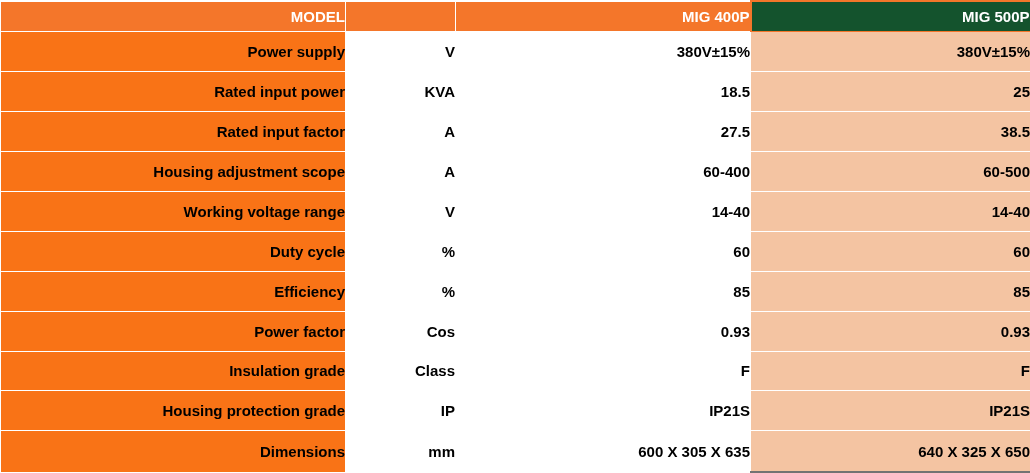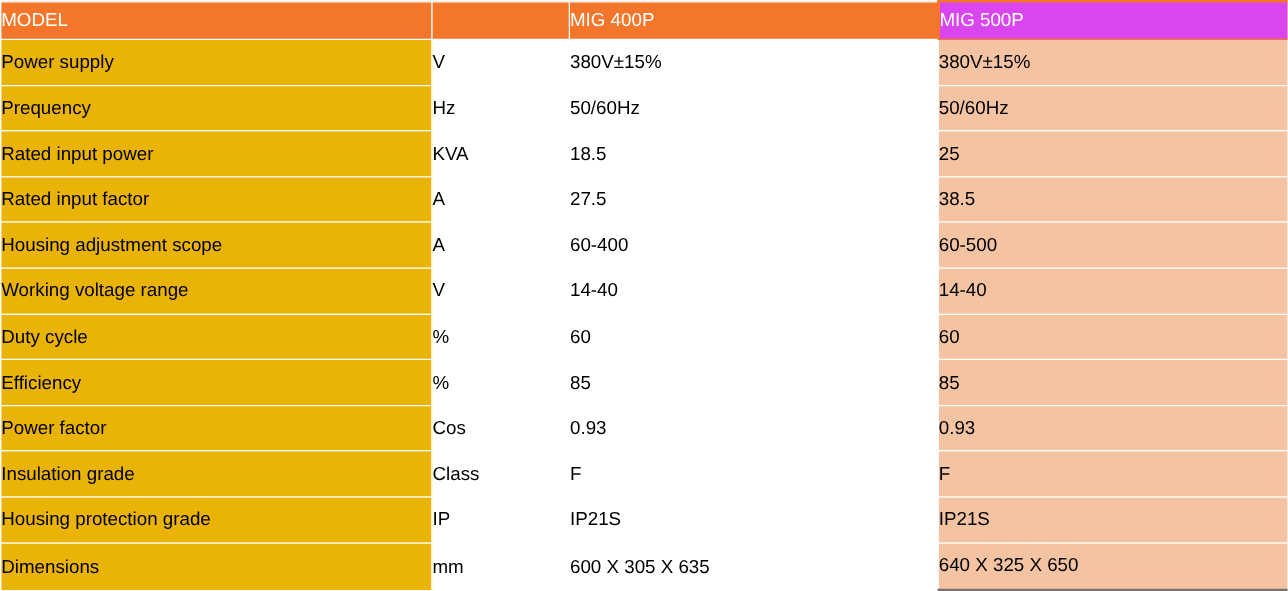--- a/index.html
+++ b/index.html
@@ -14,38 +14,38 @@
     overflow: hidden;
   }
   table.spec-table {
     border-collapse: collapse;
     table-layout: fixed;
     width: 1030px;
     height: 473px;
   }
   table.spec-table td {
     border: 1px solid #ffffff;
-    text-align: left;
+    text-align: right;
     vertical-align: middle;
     font-size: 15px;
-    font-weight: normal;
+    font-weight: bold;
     color: #000000;
     padding: 0;
   }
   
   col.c0 { width: 345px; }
   col.c1 { width: 110px; }
   col.c2 { width: 295px; }
   col.c3 { width: 280px; }
 
   
   tr.header-row td { height: 29px; }
 
   .cell-label {
-    background: #eab308;
+    background: #f97316;
     color: #ffffff;
     border-color: #ffffff;
   }
   .cell-unit {
     background: #ffffff;
     color: #000000;
     border-color: #d9d9d9;
   }
   .cell-val-a {
     background: #ffffff;
@@ -61,21 +61,21 @@
     border-bottom: 1px solid #f4c4a2;
   }
   tr.header-row .cell-label,
   tr.header-row .cell-unit,
   tr.header-row .cell-val-a {
     background: #f4762a;
     color: #ffffff;
     border-color: #ffffff;
   }
   tr.header-row .cell-val-b {
-    background: #d946ef;
+    background: #14532d;
     color: #ffffff;
     border-left: 2px solid #f4762a;
     border-right: 2px solid #f4762a;
     border-top: 2px solid #f4762a;
     border-bottom: 1px solid #f4762a;
   }
   tr.last-row .cell-val-b {
     border-bottom: 2px solid #737373;
   }
 </style>
@@ -94,26 +94,20 @@
       <td class="cell-label">MODEL</td>
       <td class="cell-unit"></td>
       <td class="cell-val-a">MIG 400P</td>
       <td class="cell-val-b">MIG 500P</td>
     </tr>
   <tr>
         <td class="cell-label">Power supply</td>
         <td class="cell-unit">V</td>
         <td class="cell-val-a">380V±15%</td>
         <td class="cell-val-b">380V±15%</td>
-      </tr>
-      <tr>
-        <td class="cell-label">Prequency</td>
-        <td class="cell-unit">Hz</td>
-        <td class="cell-val-a">50/60Hz</td>
-        <td class="cell-val-b">50/60Hz</td>
       </tr>
       <tr>
         <td class="cell-label">Rated input power</td>
         <td class="cell-unit">KVA</td>
         <td class="cell-val-a">18.5</td>
         <td class="cell-val-b">25</td>
       </tr>
       <tr>
         <td class="cell-label">Rated  input factor</td>
         <td class="cell-unit">A</td>

